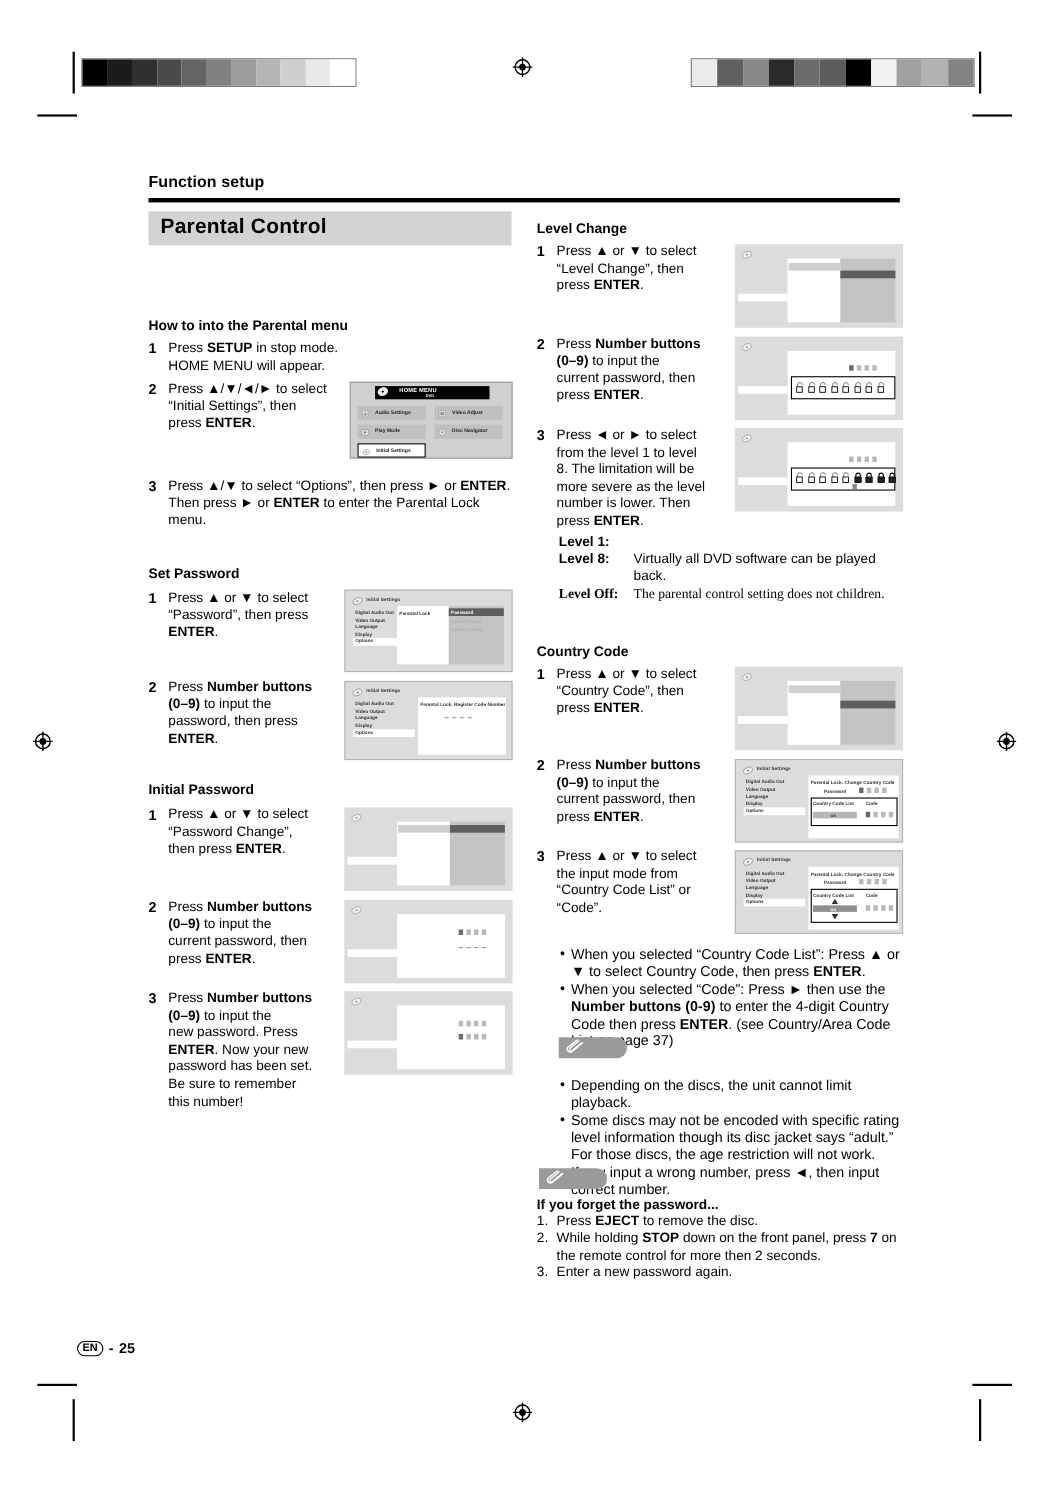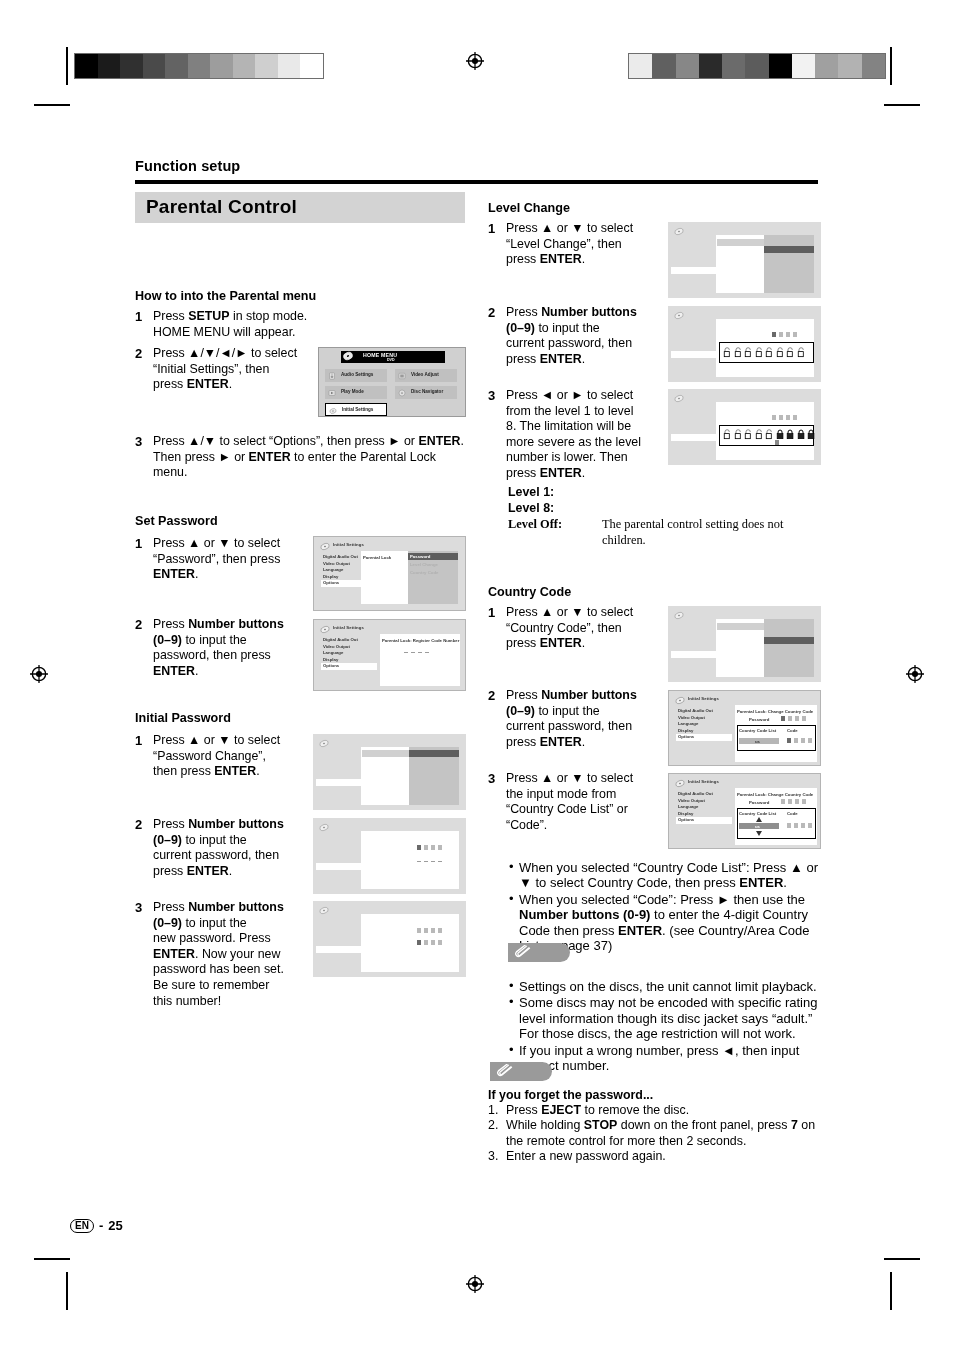--- a/index.html
+++ b/index.html
@@ -26,21 +26,21 @@
   
   .step{position:absolute;display:flex;}
   .step .num{width:18px;flex:0 0 18px;font-size:13px;font-weight:bold;line-height:15.6px;}
   .step .txt{font-size:12.4px;line-height:15.6px;}
 
   .bullets{font-size:13px;line-height:15.4px;padding-left:0;list-style:none;}
   .bullets li{position:relative;padding-left:11px;margin-bottom:1px;}
   .bullets li:before{content:"\2022";position:absolute;left:1px;top:-1px;}
 
   .deftbl{position:absolute;font-size:12.4px;line-height:15.2px;}
-  .deftbl div{display:flex;gap:26px;}
+  .deftbl div{display:flex;}
   .deftbl .k{flex:0 0 68px;font-weight:bold;}
   .deftbl .v{flex:1;}
 
   
   .note-pill{position:absolute;width:62px;height:19px;background:#9a9a9a;border-radius:0 10px 10px 0;}
   .note-pill svg{position:absolute;left:6px;top:2px;}
 
   .numlist{position:absolute;font-size:12.4px;line-height:15.3px;}
   .numlist .row{display:flex;}
   .numlist .row .n{flex:0 0 18px;}
@@ -477,20 +477,21 @@
     <div class="caret" style="left:107px;top:51px;"></div>
     <div class="panel-white" style="left:3px;top:45px;width:45px;height:7px;"></div>
   </div>
 
   <div class="deftbl" style="left:508px;top:485px;width:315px;">
     <div>
         <span class="k">Level 1:</span>
       </div>
     <div style="margin-top:1px;">
         <span class="k">Level 8:</span>
+        <span class="v">Virtually all DVD software can be played back.</span>
       </div>
     <div style="margin-top:1px;font-family:Liberation Serif, serif;">
         <span class="k">Level Off:</span>
         <span class="v">The parental control setting does not children.</span>
       </div>
   </div>
 
   <div class="sub" style="position:absolute;left:488px;top:585px;">Country Code</div>
 
   <div class="step" style="left:488px;top:605px;width:180px;">
@@ -601,21 +602,21 @@
     <li>When you selected “Code”: Press ► then use the <span class="b">Number buttons (0-9)</span> to enter the 4-digit Country Code then press <span class="b">ENTER</span>. (see Country/Area Code List on page 37)</li>
   </ul>
 
   <div class="note-pill" style="left:508px;top:943px;">
     <svg width="20" height="15" viewBox="0 0 22 16">
       <path d="M17 3.2 L6.6 11.8 a3 3 0 0 1-3.9-4.5 L12.4 -0.2" fill="none" stroke="#fff" stroke-width="1.5" stroke-linecap="round"></path>
       <path d="M13.6 1.1 L4.6 8.5 a1.7 1.7 0 0 0 2.1 2.6 L16.2 3" fill="none" stroke="#fff" stroke-width="1.3" stroke-linecap="round"></path>
     </svg>
   </div>
   <ul class="bullets" style="position:absolute;left:508px;top:966px;width:315px;">
-    <li>Settings on the discs, the unit cannot limit playback.</li>
+    <li>Depending on the discs, the unit cannot limit playback.</li>
     <li>Some discs may not be encoded with specific rating level information though its disc jacket says “adult.” For those discs, the age restriction will not work.</li>
     <li>If you input a wrong number, press ◄, then input correct number.</li>
   </ul>
 
   <div class="note-pill" style="left:490px;top:1062px;">
     <svg width="20" height="15" viewBox="0 0 22 16">
       <path d="M17 3.2 L6.6 11.8 a3 3 0 0 1-3.9-4.5 L12.4 -0.2" fill="none" stroke="#fff" stroke-width="1.5" stroke-linecap="round"></path>
       <path d="M13.6 1.1 L4.6 8.5 a1.7 1.7 0 0 0 2.1 2.6 L16.2 3" fill="none" stroke="#fff" stroke-width="1.3" stroke-linecap="round"></path>
     </svg>
   </div>

